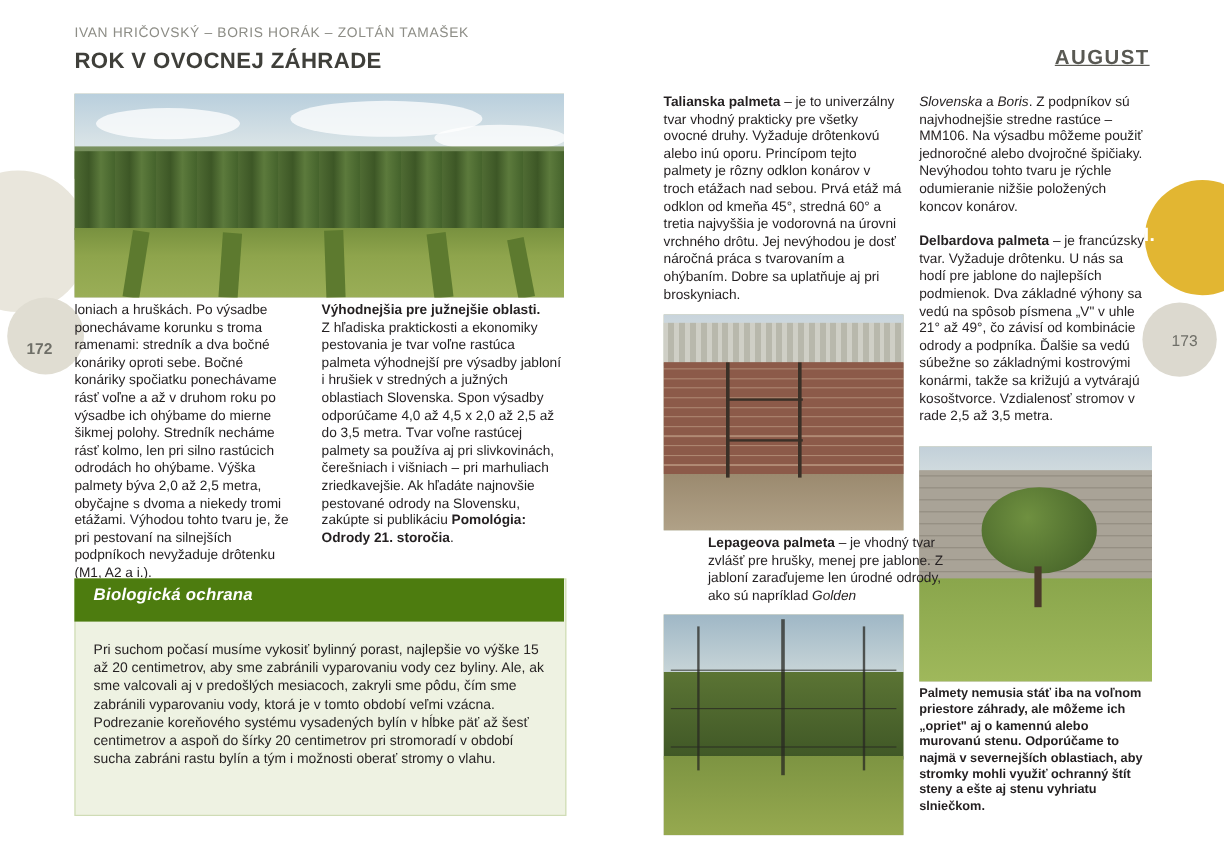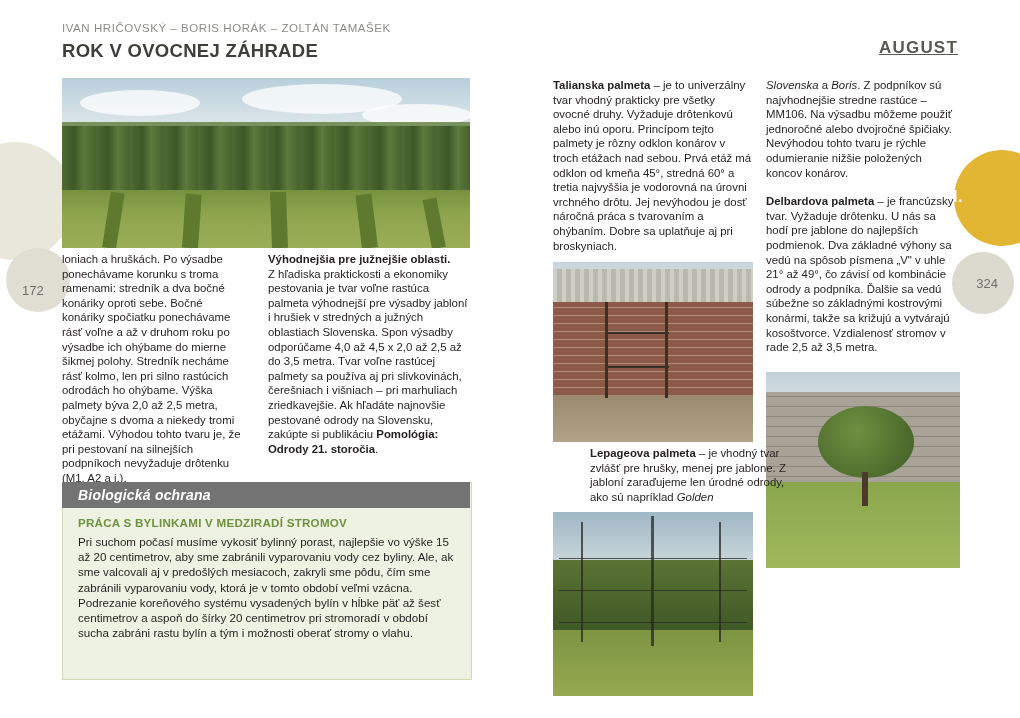--- a/index.html
+++ b/index.html
@@ -68,21 +68,21 @@
     left: 6px; top: 248px;
     width: 64px; height: 64px;
     background: #e0ddd2;
   }
   .folio {
     position: absolute;
     font-size: 13px;
     color: #6f6f68;
     font-weight: normal;
   }
-  .folio-left { left: 22px; top: 283px; }
+  .folio-left { left: 22px; top: 283px; font-weight: bold; }
 
   .circ-right-gold {
     right: -30px; top: 150px;
     width: 96px; height: 96px;
     background: #e2b632;
   }
   .circ-right-grey {
     right: 6px; top: 252px;
     width: 62px; height: 62px;
     background: #dcd9cf;
@@ -199,22 +199,22 @@
     left: 62px; top: 482px;
     width: 408px;
     height: 196px;
     background: #eef2e2;
     border: 1px solid #cfdcb5;
   }
   .greenbox-head {
     position: absolute;
     left: 62px; top: 482px;
     width: 408px;
-    height: 26px;
-    background: #737373;
+    height: 36px;
+    background: #4d7c0f;
   }
   .greenbox-head span {
     position: absolute;
     left: 16px; top: 5px;
     color: #ffffff;
     font-size: 14px;
     font-style: italic;
     font-weight: bold;
     letter-spacing: .2px;
   }
@@ -253,21 +253,21 @@
 
 <div class="page">
 
   <div class="circ circ-left-big"></div>
   <div class="circ circ-left-small"></div>
   <div class="folio folio-left">172</div>
 
   <div class="circ circ-right-gold"></div>
   <div class="month-num">VIII.</div>
   <div class="circ circ-right-grey"></div>
-  <div class="folio folio-right">324</div>
+  <div class="folio folio-right">173</div>
 
   <div class="authors">Ivan Hričovský – Boris Horák – Zoltán Tamašek</div>
   <div class="booktitle">Rok v ovocnej záhrade</div>
   <div class="month">August</div>
 
   <div class="photo ph1">
     <div class="ph1-sky"></div>
     <div class="ph1-cloud" style="left:18px;top:12px;width:120px;height:26px;"></div>
     <div class="ph1-cloud" style="left:180px;top:6px;width:160px;height:30px;"></div>
     <div class="ph1-cloud" style="left:300px;top:26px;width:110px;height:22px;"></div>
@@ -330,17 +330,17 @@
 
   <div class="col c5">
     <p><span class="ital">Slovenska</span><span> a </span><span class="ital">Boris</span><span>. Z podpníkov sú najvhodnejšie stredne rastúce – MM106. Na výsadbu môžeme použiť jednoročné alebo dvojročné špičiaky. Nevýhodou tohto tvaru je rýchle odumieranie nižšie položených koncov konárov.</span></p>
     <p style="margin-top:14px;"><span class="lead">Delbardova palmeta</span><span> – je francúzsky tvar. Vyžaduje drôtenku. U nás sa hodí pre jablone do najlepších podmienok. Dva základné výhony sa vedú na spôsob písmena „V" v uhle 21° až 49°, čo závisí od kombinácie odrody a podpníka. Ďalšie sa vedú súbežne so základnými kostrovými konármi, takže sa križujú a vytvárajú kosoštvorce. Vzdialenosť stromov v rade 2,5 až 3,5 metra.</span></p>
   </div>
 
   <div class="greenbox"></div>
   <div class="greenbox-head">
     <span>Biologická ochrana</span>
   </div>
-  <div class="greenbox-sub">Práca s bylinkami v medziradí stromov</div>
   <div class="greenbox-body">Pri suchom počasí musíme vykosiť bylinný porast, najlepšie vo výške 15 až 20 centimetrov, aby sme zabránili vyparovaniu vody cez byliny. Ale, ak sme valcovali aj v predošlých mesiacoch, zakryli sme pôdu, čím sme zabránili vyparovaniu vody, ktorá je v tomto období veľmi vzácna. Podrezanie koreňového systému vysadených bylín v hĺbke päť až šesť centimetrov a aspoň do šírky 20 centimetrov pri stromoradí v období sucha zabráni rastu bylín a tým i možnosti oberať stromy o vlahu.</div>
 
+  <div class="caption">Palmety nemusia stáť iba na voľnom priestore záhrady, ale môžeme ich „opriet" aj o kamennú alebo murovanú stenu. Odporúčame to najmä v severnejších oblastiach, aby stromky mohli využiť ochranný štít steny a ešte aj stenu vyhriatu slniečkom.</div>
 
 </div>
 
 </body></html>

